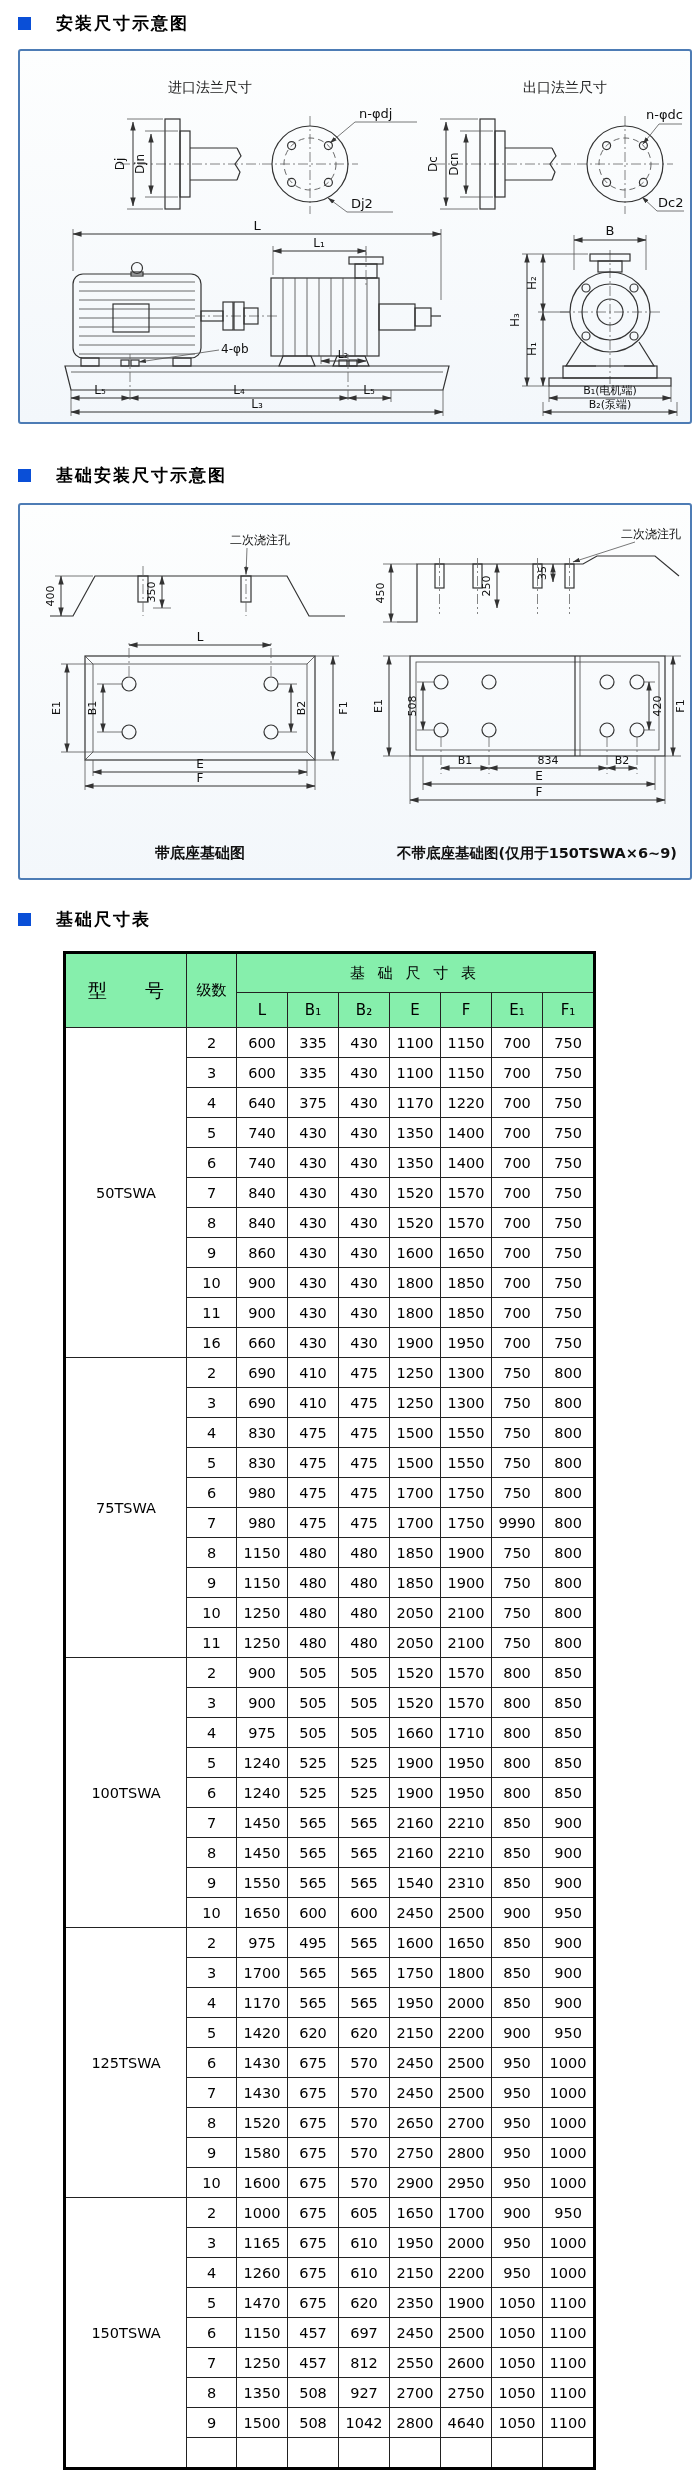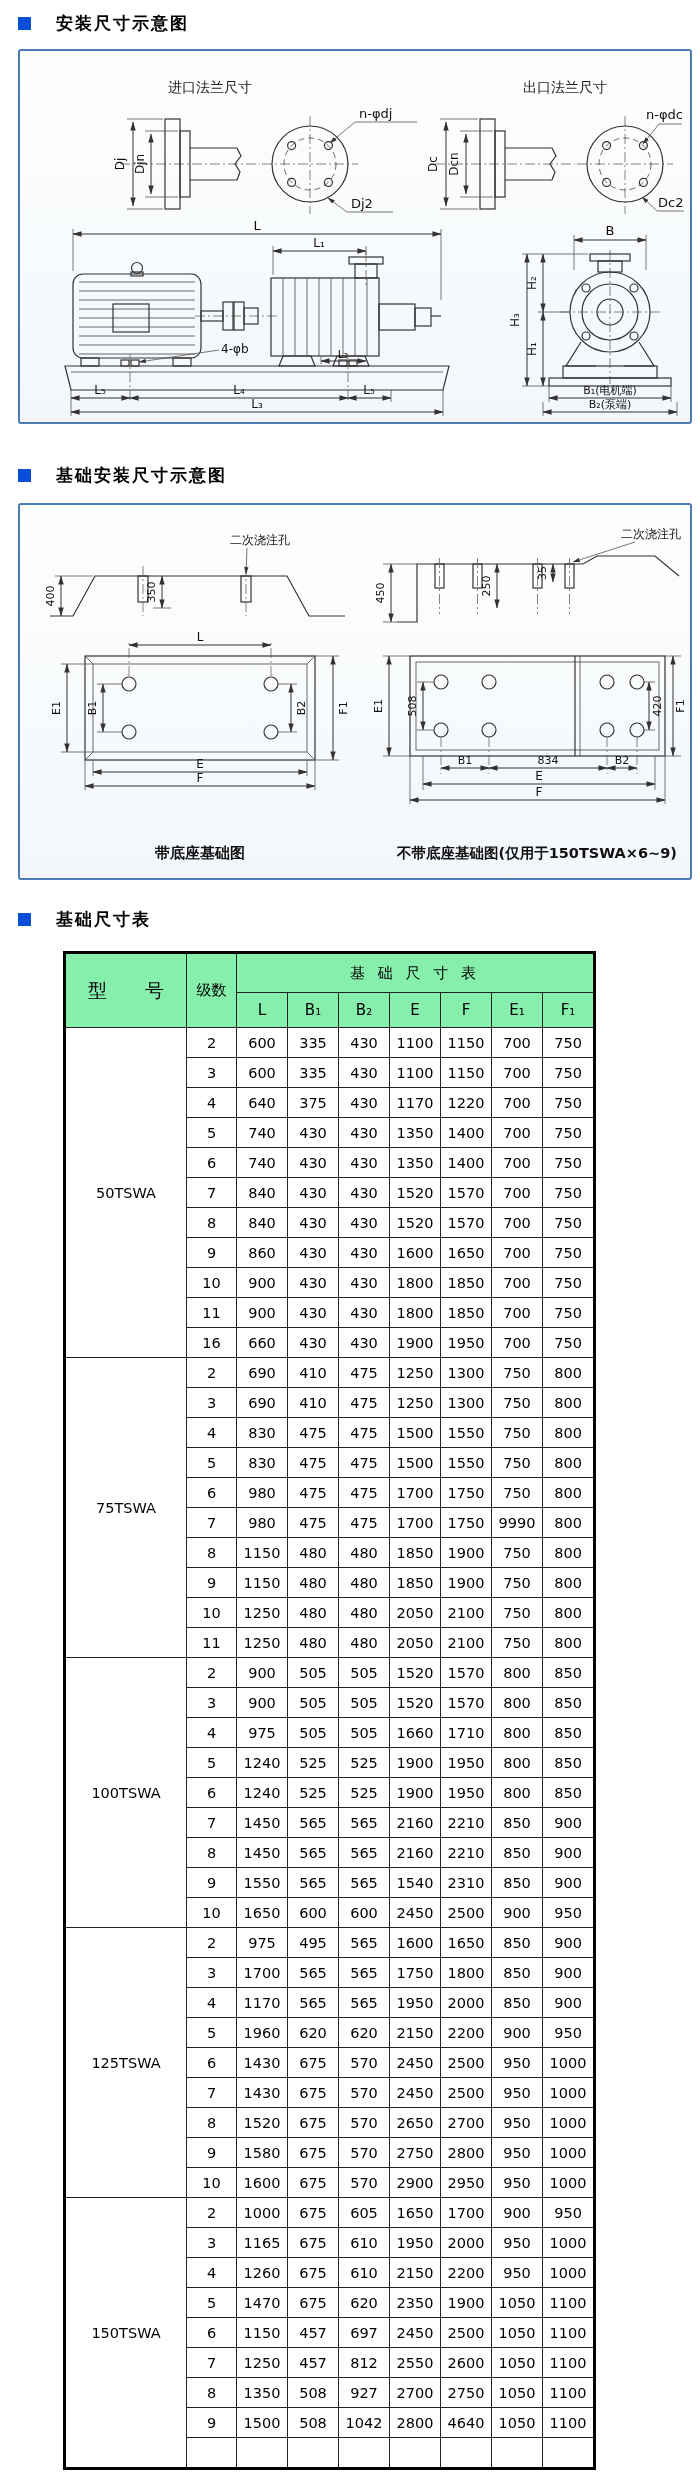--- a/index.html
+++ b/index.html
@@ -763,21 +763,21 @@
           <td>1170</td>
           <td>565</td>
           <td>565</td>
           <td>1950</td>
           <td>2000</td>
           <td>850</td>
           <td>900</td>
         </tr>
         <tr>
           <td>5</td>
-          <td>1960</td>
+          <td>1420</td>
           <td>620</td>
           <td>620</td>
           <td>2150</td>
           <td>2200</td>
           <td>900</td>
           <td>950</td>
         </tr>
         <tr>
           <td>6</td>
           <td>1430</td>

